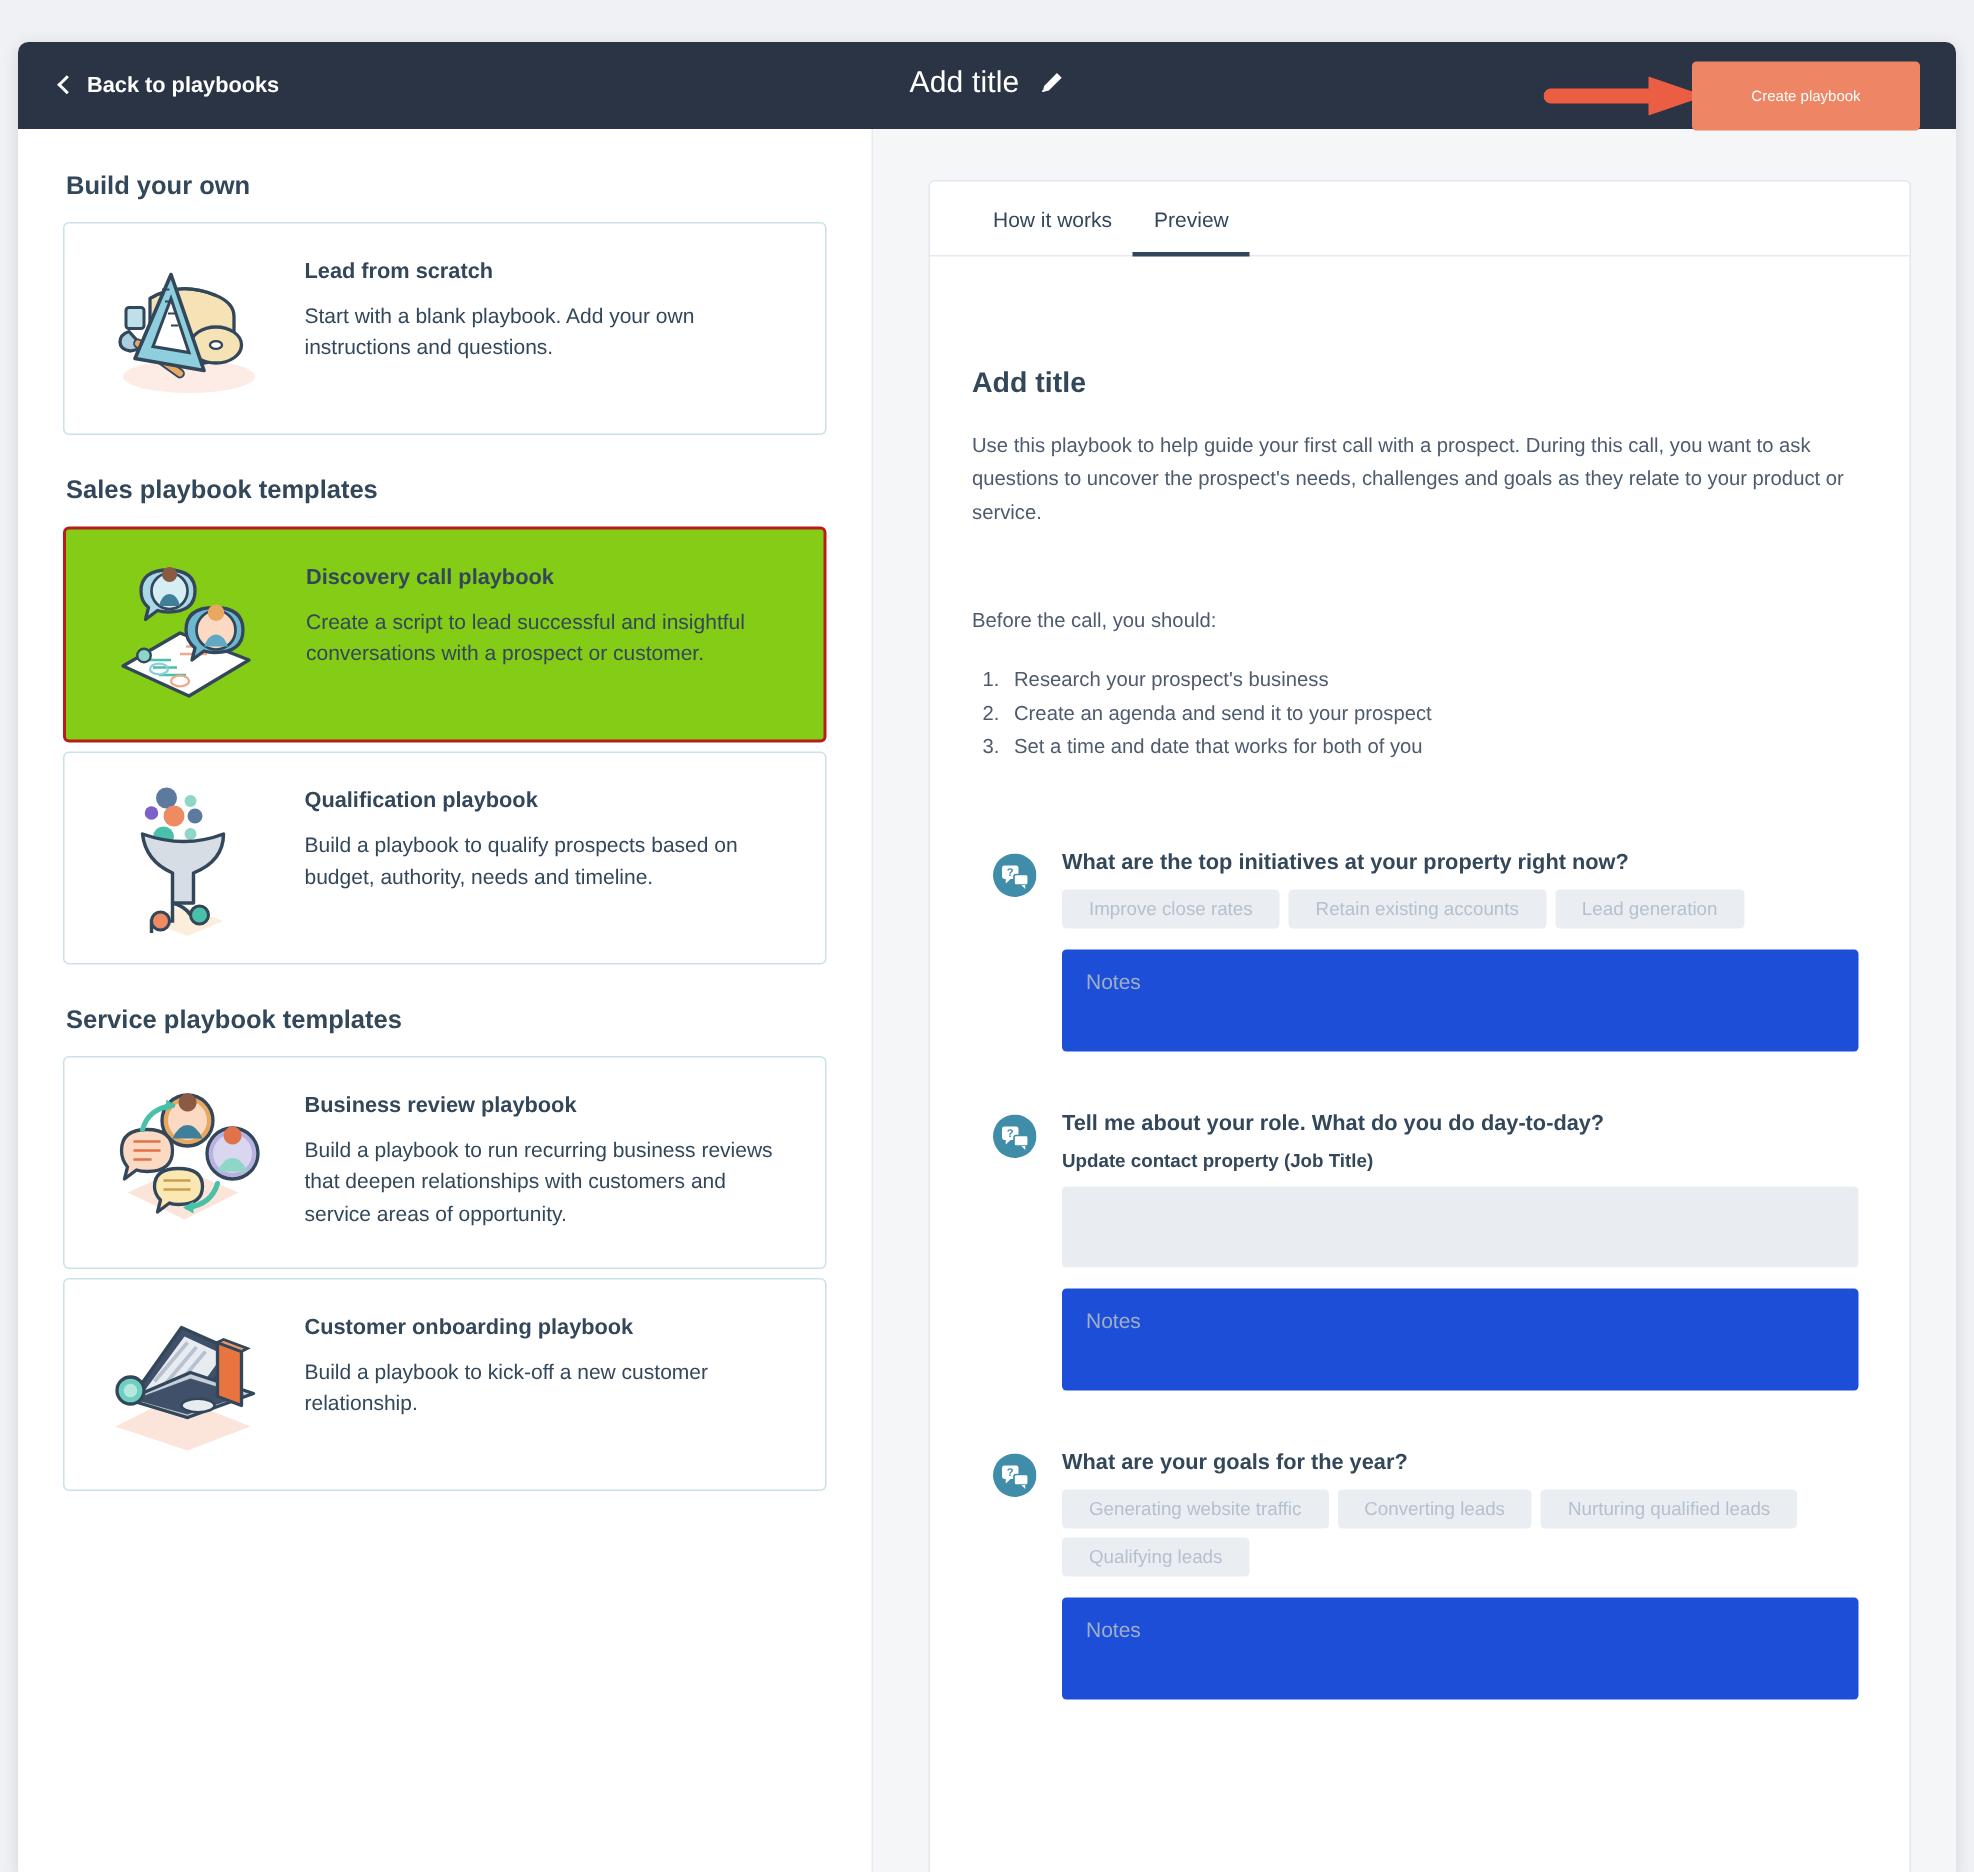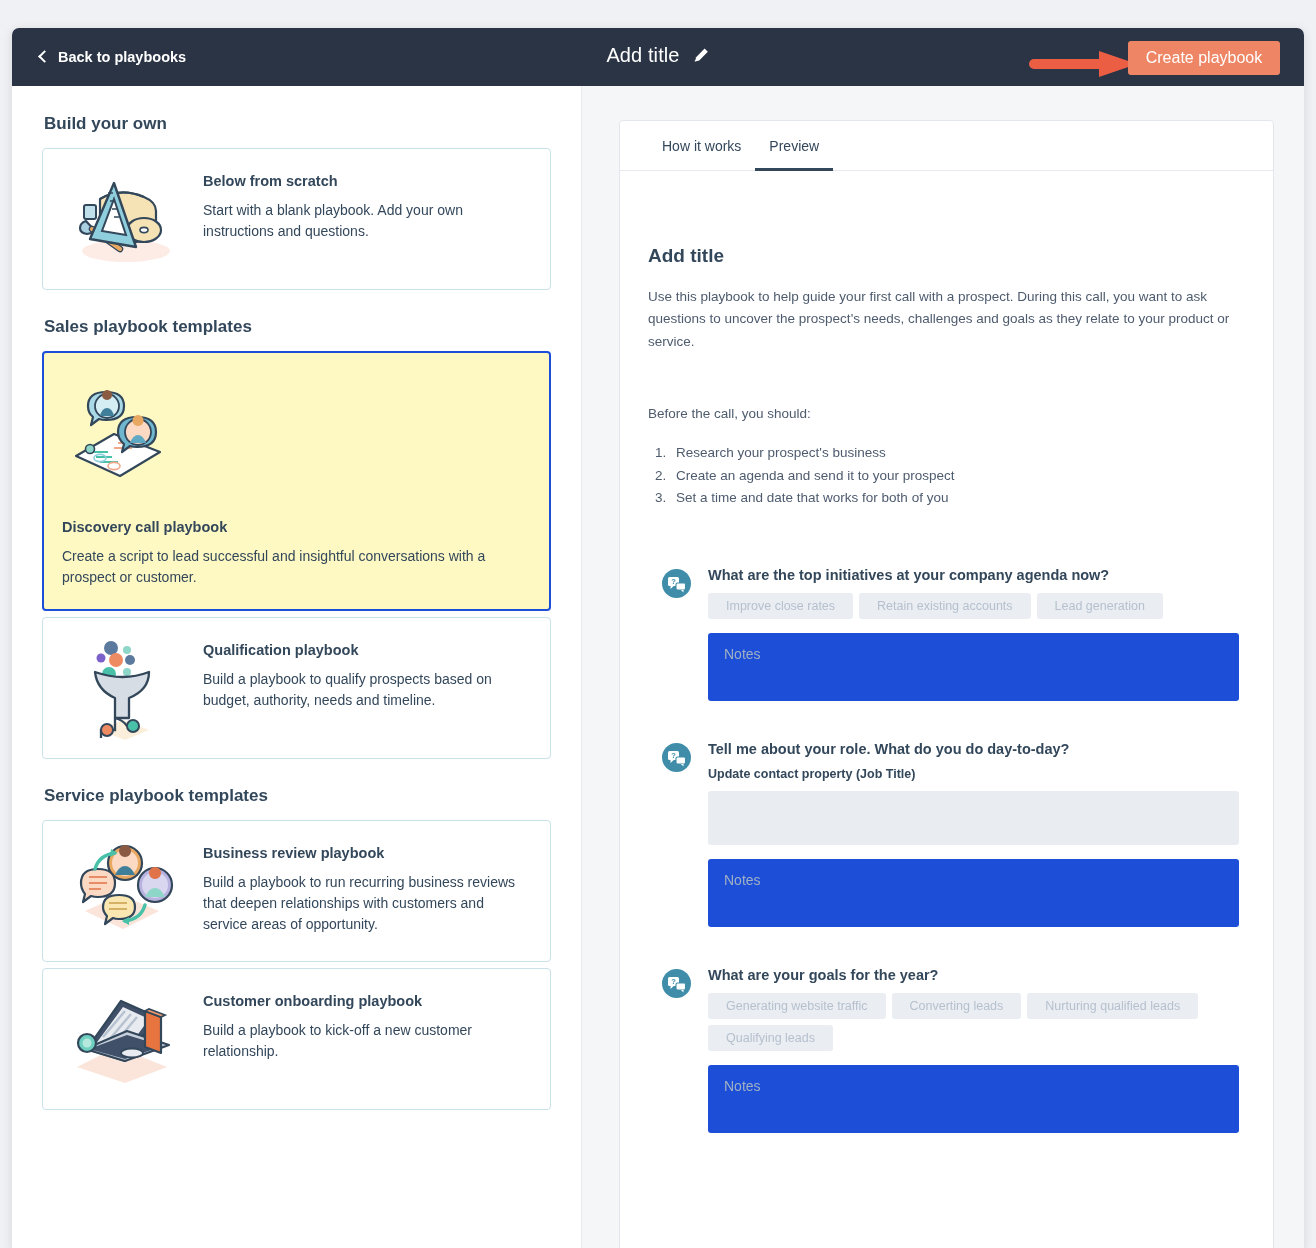--- a/index.html
+++ b/index.html
@@ -59,26 +59,26 @@
     color: #ffffff;
     font-size: 20px;
     font-weight: normal;
     letter-spacing: .1px;
   }
   .pencil-icon { display: block; }
   .pencil-icon svg { display: block; }
   .create-btn {
     position: absolute;
     right: 24px; top: 13px;
-    width: 152px; height: 34px;
+    width: 152px; height: 46px;
     background: #ee8564;
     border: none;
     border-radius: 3px;
     color: #ffffff;
-    font-size: 16px;
+    font-size: 10px;
     font-family: "Liberation Sans", sans-serif;
     cursor: pointer;
     display: flex; align-items: center; justify-content: center;
   }
   .arrow-annotation {
     position: absolute;
     left: 1017px; top: 21px;
     width: 112px; height: 30px;
   }
 
@@ -112,23 +112,22 @@
     background: #ffffff;
     display: flex;
     align-items: flex-start;
     padding: 20px 22px 20px 18px;
     gap: 18px;
     margin-bottom: 6px;
     cursor: pointer;
     min-height: 128px;
   }
   .tpl-card.selected {
-    background: #fef9c3;
-    border: 2px solid #1d4ed8;
-    flex-direction: column;
+    background: #84cc16;
+    border: 2px solid #b91c1c;
   }
   .tpl-art {
     flex: 0 0 124px;
     height: 100px;
     display: flex;
     align-items: center;
     justify-content: center;
   }
   .tpl-art svg { display: block; }
   .tpl-text { padding-top: 4px; flex: 1 1 auto; }
@@ -307,21 +306,21 @@
             <path d="M22 50 q-6 2-6 7 q0 5 7 6 l9-2 z" fill="#a9cfe0" stroke="#33475b" stroke-width="2.2" stroke-linejoin="round"></path>
             <path d="M28 58 l28 20" stroke="#33475b" stroke-width="6.5" stroke-linecap="round"></path>
             <path d="M28 58 l28 20" stroke="#e8a861" stroke-width="4" stroke-linecap="round"></path>
 
             <path d="M50 12 L72 76 L26 68 Z" fill="#8fcfdd" stroke="#33475b" stroke-width="2.4" stroke-linejoin="round"></path>
             <path d="M50 28 L62 64 L38 60 Z" fill="#ffffff" stroke="#33475b" stroke-width="2"></path>
             <path d="M44 22 h5 M46 30 h5 M48 38 h5 M50 46 h5" stroke="#33475b" stroke-width="1.4"></path>
           </svg>
         </div>
         <div class="tpl-text">
-          <div class="tpl-title">Below from scratch</div>
+          <div class="tpl-title">Lead from scratch</div>
           <div class="tpl-desc">Start with a blank playbook. Add your own instructions and questions.</div>
         </div>
       </div>
 
       <div class="section-head spaced">Sales playbook templates</div>
 
       <div class="tpl-card selected">
         <div class="tpl-art">
           <svg width="112" height="98" viewBox="0 0 112 98">
 
@@ -457,21 +456,21 @@
               <svg width="29" height="29" viewBox="0 0 29 29">
                 <circle cx="14.5" cy="14.5" r="14.5" fill="#3f8da8"></circle>
                 <rect x="6" y="8" width="11" height="9" rx="1.6" fill="#ffffff"></rect>
                 <path d="M8.5 17 v3 l3.2-3z" fill="#ffffff"></path>
                 <text x="11.5" y="15.2" font-size="7.5" font-family="'Liberation Sans',sans-serif" fill="#3f8da8" text-anchor="middle" font-weight="bold">?</text>
                 <rect x="14" y="14" width="9.5" height="7" rx="1.4" fill="#ffffff" stroke="#3f8da8" stroke-width="1.1"></rect>
                 <path d="M21.5 21 v2.6 l-2.6-2.6z" fill="#ffffff"></path>
               </svg>
             </div>
             <div class="q-main">
-              <div class="q-title">What are the top initiatives at your company agenda now?</div>
+              <div class="q-title">What are the top initiatives at your property right now?</div>
               <div class="chips">
                 <span class="chip">Improve close rates</span>
                 <span class="chip">Retain existing accounts</span>
                 <span class="chip">Lead generation</span>
               </div>
               <div class="notes-box">Notes</div>
             </div>
           </div>
 
           <div class="q-block">

